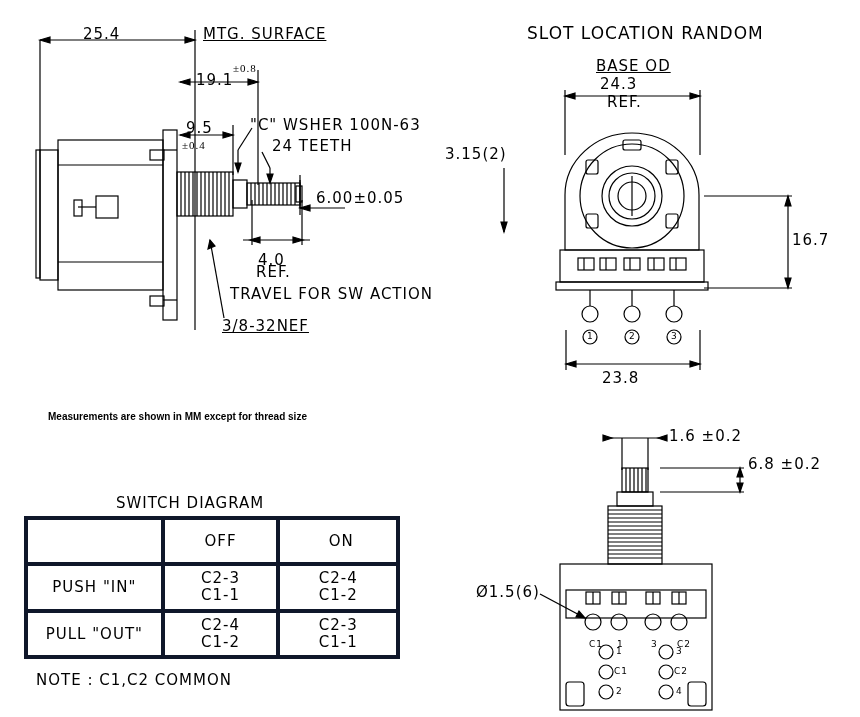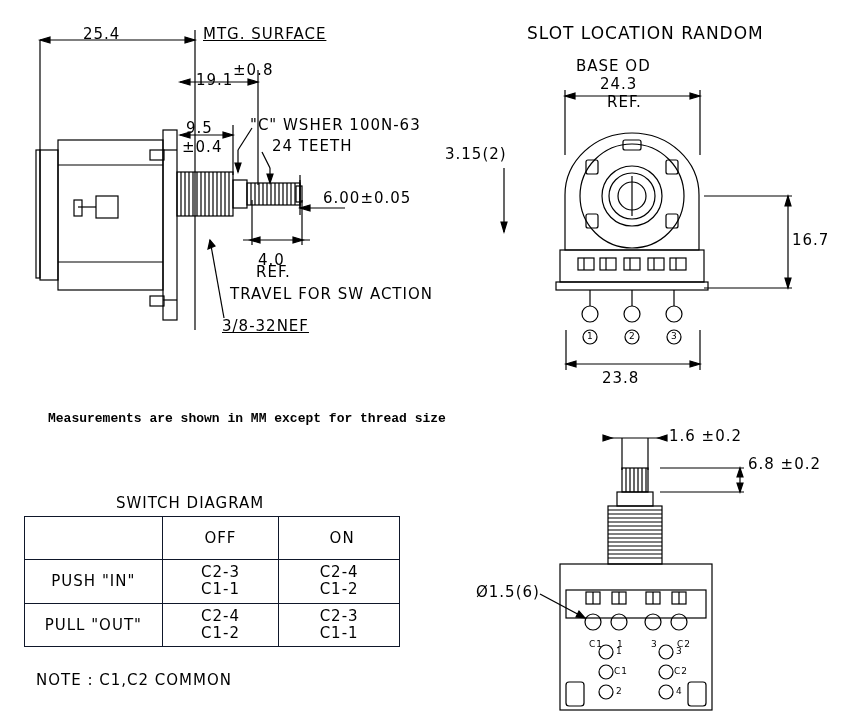--- a/index.html
+++ b/index.html
@@ -1,26 +1,26 @@
 <!DOCTYPE html>
 <html><head>
 <meta charset="utf-8">
 <style>
   html,body{margin:0;padding:0;}
   body{
     width:860px;height:717px;background:#ffffff;position:relative;
     font-family:"DejaVu Sans",sans-serif;color:#000;overflow:hidden;
   }
   .lbl{position:absolute;white-space:pre;font-size:15px;letter-spacing:1px;line-height:1.15;}
-  .lbl.xs{font-size:15px;}
+  .lbl.xs{font-size:11px;font-family:Liberation Serif, serif;}
   .lbl.tiny{font-size:9px;}
-  .note{position:absolute;font-family:Liberation Mono, monospace;font-weight:bold;font-size:13px;}
+  .note{position:absolute;font-family:Liberation Sans, sans-serif;font-weight:bold;font-size:10px;}
   svg{position:absolute;left:0;top:0;}
   table.sw{position:absolute;border-collapse:collapse;font-size:15px;letter-spacing:1px;}
-  table.sw td,table.sw th{border:1px solid #0f172a;text-align:center;font-weight:normal;padding:4px 10px;}
+  table.sw td,table.sw th{border:4px solid #0f172a;text-align:center;font-weight:normal;padding:4px 10px;}
   .frac{display:block;line-height:1.15;}
 </style>
 </head>
 <body>
 
 <svg width="860" height="717" viewBox="0 0 860 717">
   <g fill="none" stroke="#000" stroke-width="1.2" shape-rendering="geometricPrecision">
 
     <line x1="40" y1="40" x2="195" y2="40"></line>
     <path d="M40,40 l10,-3 v6 z" fill="#000"></path>
@@ -240,30 +240,30 @@
 
 <div class="lbl" style="left:196px;top:72px;">19.1</div>
 <div class="lbl xs" style="left:233px;top:62px;">±0.8</div>
 
 <div class="lbl" style="left:186px;top:120px;">9.5</div>
 <div class="lbl xs" style="left:182px;top:139px;">±0.4</div>
 
 <div class="lbl" style="left:250px;top:117px;">"C" WSHER 100N-63</div>
 <div class="lbl" style="left:272px;top:138px;">24 TEETH</div>
 
-<div class="lbl" style="left:323px;top:190px;">6.00±0.05</div>
+<div class="lbl" style="left:316px;top:190px;">6.00±0.05</div>
 
 <div class="lbl" style="left:258px;top:252px;">4.0</div>
 <div class="lbl" style="left:256px;top:264px;">REF.</div>
 
 <div class="lbl" style="left:230px;top:286px;">TRAVEL FOR SW ACTION</div>
 <div class="lbl" style="left:222px;top:318px;text-decoration:underline;">3/8-32NEF</div>
 
 <div class="lbl" style="left:527px;top:24px;font-size:17px;">SLOT LOCATION RANDOM</div>
-<div class="lbl" style="left:576px;top:58px;">BASE OD</div>
+<div class="lbl" style="left:596px;top:58px;text-decoration:underline;">BASE OD</div>
 <div class="lbl" style="left:600px;top:76px;">24.3</div>
 <div class="lbl" style="left:607px;top:94px;">REF.</div>
 
 <div class="lbl" style="left:445px;top:146px;">3.15(2)</div>
 <div class="lbl" style="left:792px;top:232px;">16.7</div>
 <div class="lbl" style="left:602px;top:370px;">23.8</div>
 
 <div class="lbl tiny" style="left:587px;top:331px;">1</div>
 <div class="lbl tiny" style="left:629px;top:331px;">2</div>
 <div class="lbl tiny" style="left:671px;top:331px;">3</div>

